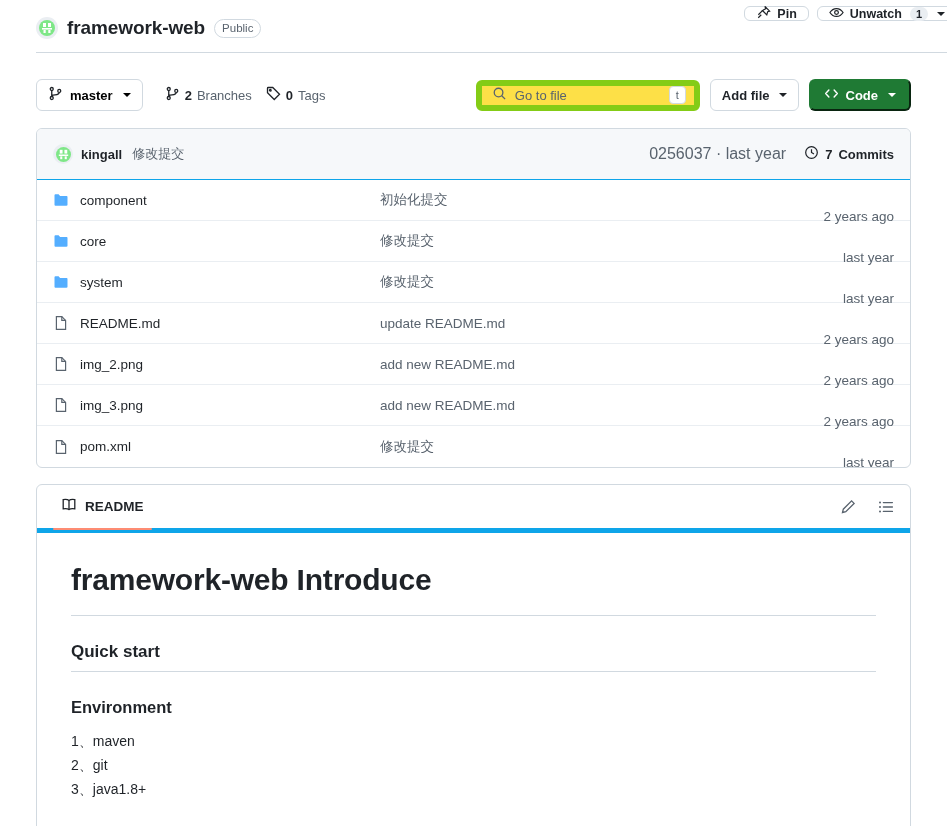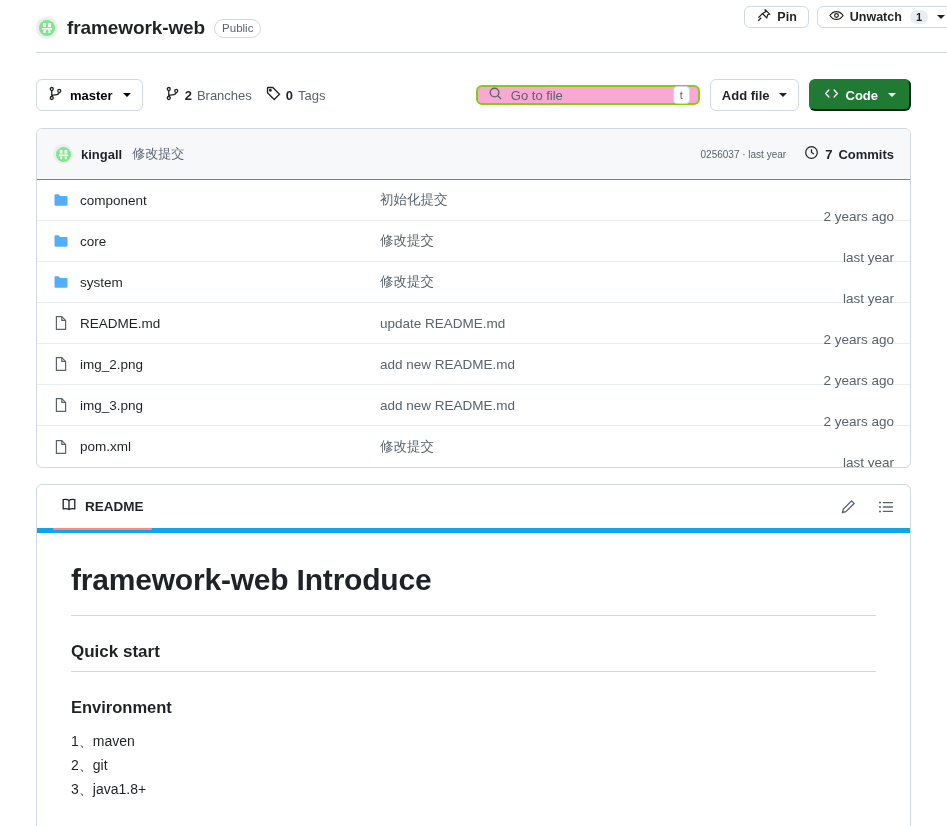--- a/index.html
+++ b/index.html
@@ -38,21 +38,21 @@
     padding: 0 7px;
     height: 19px;
     display: inline-flex; align-items: center;
   }
   .header-actions {
     position: absolute; right: -10px; top: 6px;
     display: flex; align-items: center; gap: 8px;
   }
   .btn {
     display: inline-flex; align-items: center; gap: 6px;
-    height: 22px; padding: 0 11px;
+    height: 15px; padding: 0 11px;
     font-size: 12.5px; font-weight: bold; color: #1f2328;
     background: #ffffff;
     border: 1px solid #d1d9e0;
     border-radius: 6px;
     white-space: nowrap;
     cursor: pointer;
   }
   .count-pill {
     background: #eaeef2; color: #1f2328;
     border-radius: 2em; font-size: 11px; font-weight: bold;
@@ -88,23 +88,23 @@
     font-size: 13px; color: #1f2328; cursor: pointer;
     margin-left: 22px;
   }
   .meta-link .num { font-weight: bold; }
   .meta-link .word { color: #59636e; }
   .toolbar-right {
     margin-left: auto; display: flex; align-items: center; gap: 10px;
   }
   .search-box {
     position: relative;
-    width: 224px; height: 20px;
-    border: 2px solid #84cc16; border-radius: 6px;
-    background: #f9a8d4;
+    width: 224px; height: 31px;
+    border: 6px solid #84cc16; border-radius: 6px;
+    background: #fde047;
     display: flex; align-items: center;
     padding: 0 8px 0 10px;
   }
   .search-box .ph {
     font-size: 13px; color: #59636e; margin-left: 8px;
   }
   .kbd {
     margin-left: auto;
     border: 1px solid #d1d9e0; border-radius: 4px;
     font-size: 11px; color: #59636e;
@@ -139,21 +139,21 @@
     width: 20px; height: 20px; border-radius: 50%;
     background: #eaeef2;
     display: inline-flex; align-items: center; justify-content: center;
     margin-right: 8px; flex: 0 0 auto;
   }
   .commit-author { font-size: 13px; font-weight: bold; color: #1f2328; }
   .commit-msg { font-size: 13px; color: #59636e; margin-left: 10px; }
   .commit-right {
     margin-left: auto; display: flex; align-items: center; gap: 18px;
   }
-  .commit-hash { font-size: 10px; color: #59636e; }
+  .commit-hash { font-size: 16px; color: #59636e; }
   .commits-count {
     display: inline-flex; align-items: center; gap: 6px;
     font-size: 13px; color: #1f2328; cursor: pointer;
   }
   .commits-count b { font-weight: bold; }
 
   .file-row {
     display: flex; align-items: center;
     height: 41px; padding: 0 16px;
     border-bottom: 1px solid #eaeef2;

